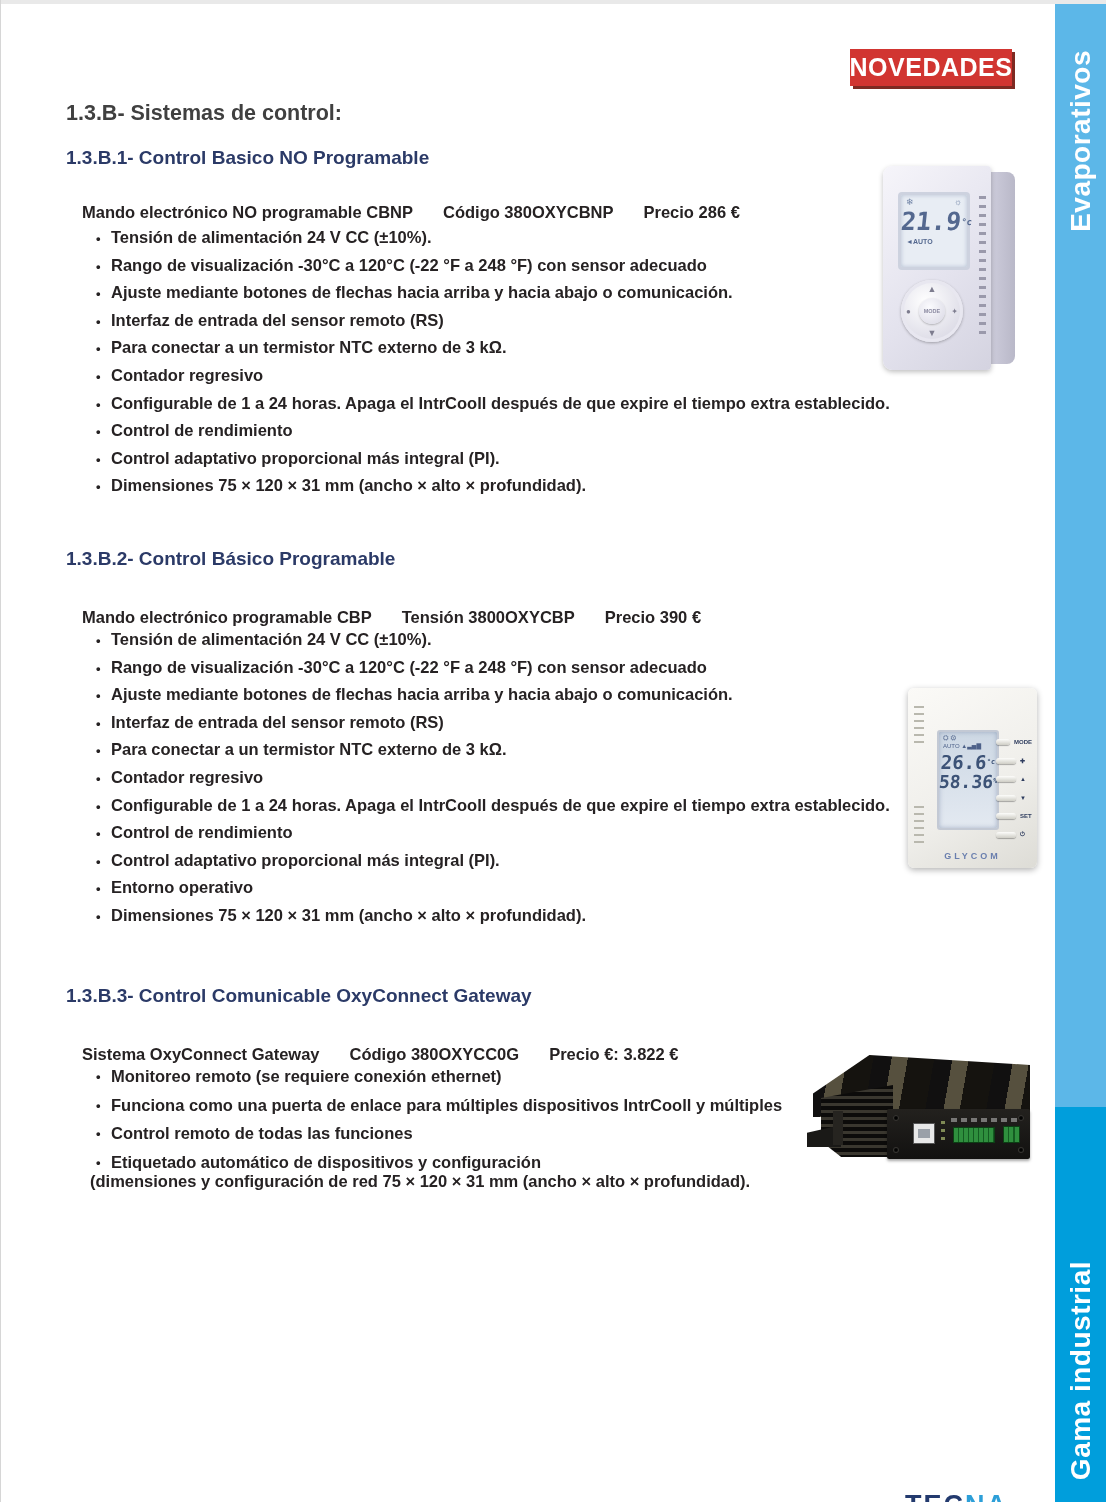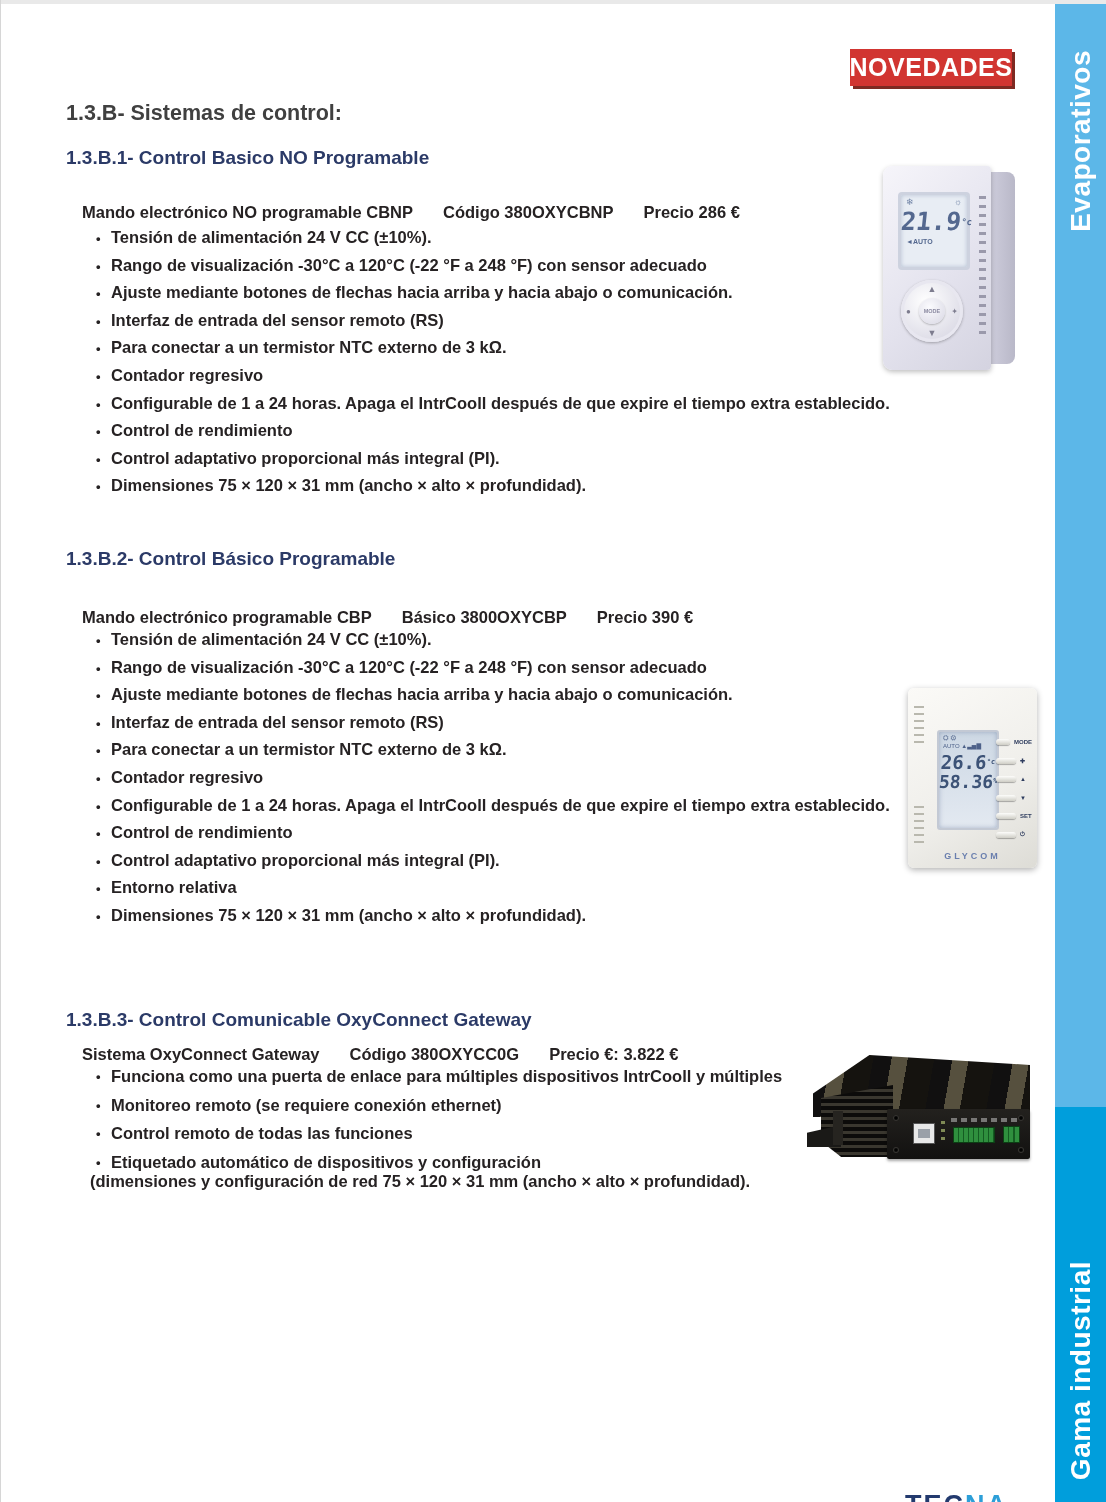--- a/index.html
+++ b/index.html
@@ -150,43 +150,43 @@
     <li>Para conectar a un termistor NTC externo de 3 kΩ.</li>
     <li>Contador regresivo</li>
     <li>Configurable de 1 a 24 horas. Apaga el IntrCooll después de que expire el tiempo extra establecido.</li>
     <li>Control de rendimiento</li>
     <li>Control adaptativo proporcional más integral (PI).</li>
     <li>Dimensiones 75 × 120 × 31 mm (ancho × alto × profundidad).</li>
   </ul>
 
   <h2 class="h2" style="top:548px;">1.3.B.2- Control Básico Programable</h2>
   <p class="intro" style="top:592px;">
-    <span>Mando electrónico programable CBP</span><span>Básico 3800OXYCBP</span><span>Precio 390 €</span>
+    <span>Mando electrónico programable CBP</span><span>Tensión 3800OXYCBP</span><span>Precio 390 €</span>
   </p>
   <ul class="bullets" style="top:622px;">
     <li>Tensión de alimentación 24 V CC (±10%).</li>
     <li>Rango de visualización -30°C a 120°C (-22 °F a 248 °F) con sensor adecuado</li>
     <li>Ajuste mediante botones de flechas hacia arriba y hacia abajo o comunicación.</li>
     <li>Interfaz de entrada del sensor remoto (RS)</li>
     <li>Para conectar a un termistor NTC externo de 3 kΩ.</li>
     <li>Contador regresivo</li>
     <li>Configurable de 1 a 24 horas. Apaga el IntrCooll después de que expire el tiempo extra establecido.</li>
     <li>Control de rendimiento</li>
     <li>Control adaptativo proporcional más integral (PI).</li>
-    <li>Entorno relativa</li>
+    <li>Entorno operativo</li>
     <li>Dimensiones 75 × 120 × 31 mm (ancho × alto × profundidad).</li>
   </ul>
 
-  <h2 class="h2" style="top:1009px;">1.3.B.3- Control Comunicable OxyConnect Gateway</h2>
+  <h2 class="h2" style="top:985px;">1.3.B.3- Control Comunicable OxyConnect Gateway</h2>
   <p class="intro" style="top:1029px;">
     <span>Sistema OxyConnect Gateway</span><span>Código 380OXYCC0G</span><span>Precio €:  3.822 €</span>
   </p>
   <ul class="bullets" style="top:1058px;line-height:28.5px;">
+    <li style="line-height:28.5px;">Monitoreo remoto (se requiere conexión ethernet)</li>
     <li style="line-height:28.5px;">Funciona como una puerta de enlace para múltiples dispositivos IntrCooll y múltiples</li>
-    <li style="line-height:28.5px;">Monitoreo remoto (se requiere conexión ethernet)</li>
     <li style="line-height:28.5px;">Control remoto de todas las funciones</li>
     <li style="line-height:28.5px;">Etiquetado automático de dispositivos y configuración</li>
   </ul>
   <p class="note" style="top:1172px;">(dimensiones y configuración de red 75 × 120 × 31 mm (ancho × alto × profundidad).</p>
 
   <div class="t1">
     <div class="t1-side"></div>
     <div class="t1-body">
       <div class="t1-screen">
         <div class="t1-icons">

